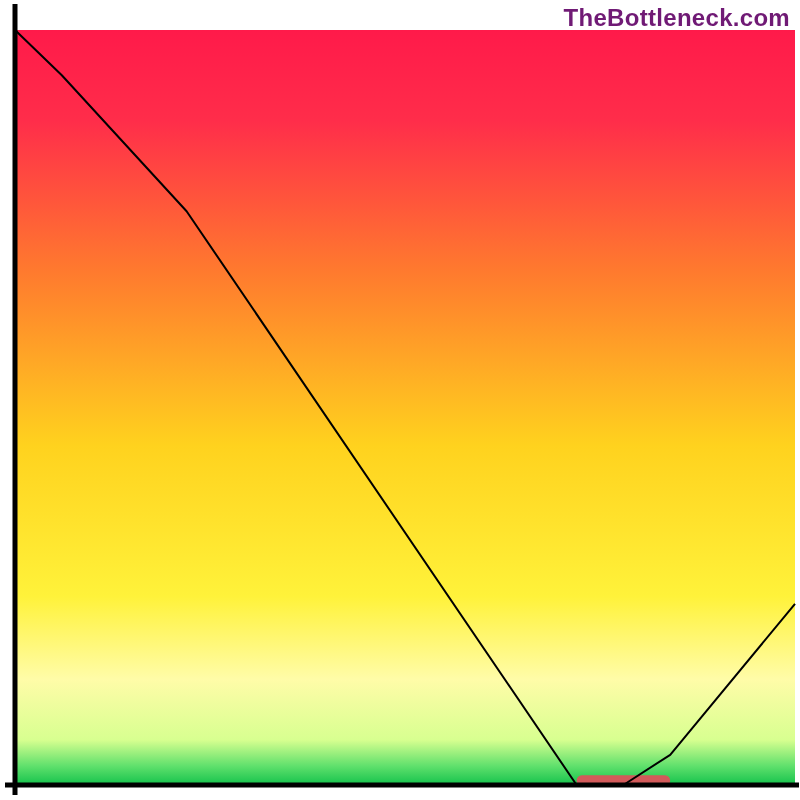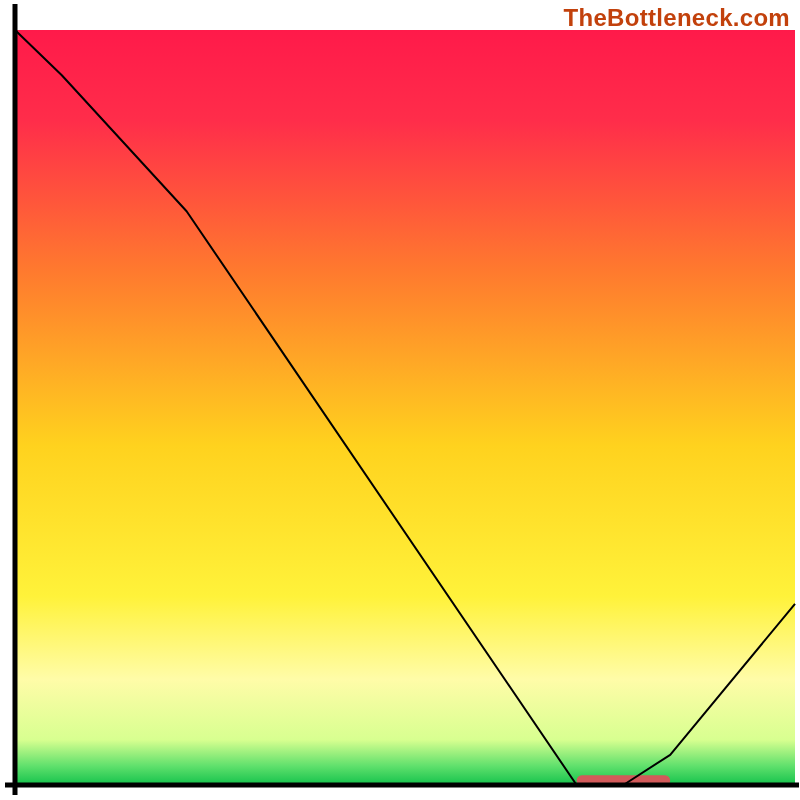--- a/index.html
+++ b/index.html
@@ -15,21 +15,21 @@
     position: relative;
     width: 800px;
     height: 800px;
   }
   .watermark {
     position: absolute;
     top: 4px;
     right: 10px;
     font-size: 24px;
     font-weight: 600;
-    color: #c2410c;
+    color: #701a75;
     letter-spacing: 0.3px;
     text-align: right;
   }
   svg { display: block; }
 </style>
 </head>
 <body>
 
 <div class="container">
   <div class="watermark">TheBottleneck.com</div>

